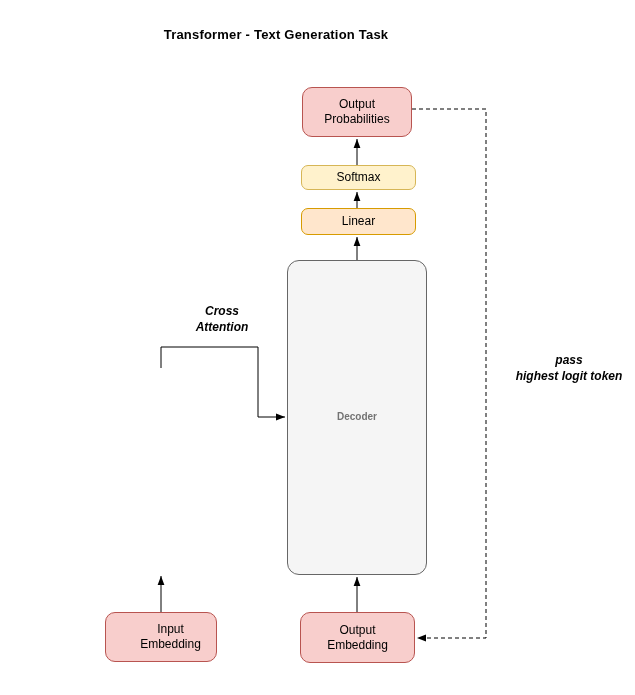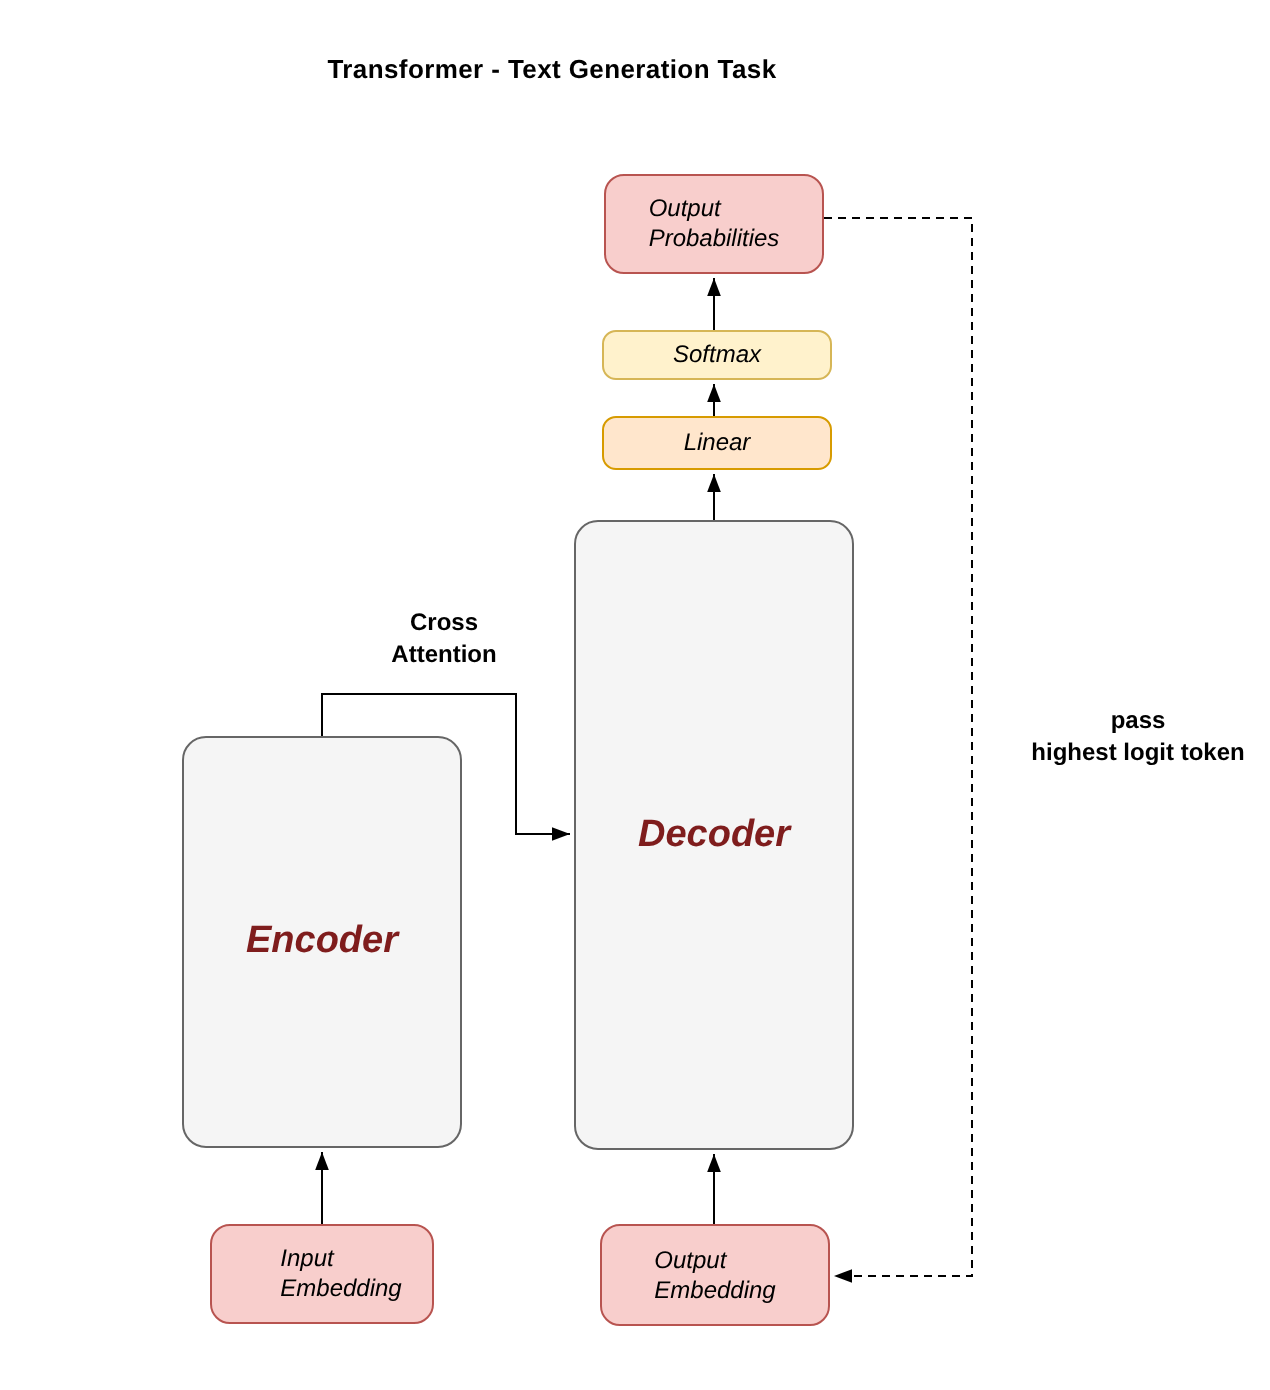--- a/index.html
+++ b/index.html
@@ -20,41 +20,41 @@
     color: #000000;
     letter-spacing: 0.2px;
   }
   .edges { position: absolute; left: 0; top: 0; }
   .node {
     position: absolute;
     box-sizing: border-box;
     display: flex;
     align-items: center;
     justify-content: center;
-    text-align: left;
+    text-align: center;
     font-size: 12px;
     color: #000000;
     white-space: pre-line;
     line-height: 1.25;
-    font-style: italic;
   }
   .pink   { background: #f8cecc; border: 1px solid #b85450; border-radius: 10px; }
   .yellow { background: #fff2cc; border: 1px solid #d6b656; border-radius: 7px; }
   .orange { background: #ffe6cc; border: 1px solid #d79b00; border-radius: 7px; }
   .gray   { background: #f5f5f5; border: 1px solid #666666; border-radius: 12px; }
-  .big-label { font-size: 19px; font-weight: bold; color: #7f1d1d; }
+  .big-label { font-size: 10px; font-weight: bold; color: #737373; }
 
   .edge-label {
     position: absolute;
     text-align: center;
     font-size: 12px;
     font-weight: bold;
     color: #000000;
     white-space: pre-line;
     line-height: 1.3;
+    font-style: italic;
   }
 
   
   #n-output-probabilities { left: 302px; top: 87px;  width: 110px; height: 50px; }
   #n-softmax              { left: 301px; top: 165px; width: 115px; height: 25px; }
   #n-linear               { left: 301px; top: 208px; width: 115px; height: 27px; }
   #n-decoder              { left: 287px; top: 260px; width: 140px; height: 315px; }
   #n-encoder              { left: 91px;  top: 368px; width: 140px; height: 206px; }
   #n-input-embedding      { left: 105px; top: 612px; width: 112px; height: 50px; padding-left: 19px; }
   #n-output-embedding     { left: 300px; top: 612px; width: 115px; height: 51px; }
@@ -94,23 +94,20 @@
   </div>
 
   <div class="node yellow" id="n-softmax">
     <span>Softmax</span>
   </div>
 
   <div class="node gray" id="n-decoder">
     <span class="big-label">Decoder</span>
   </div>
 
-  <div class="node gray" id="n-encoder">
-    <span class="big-label">Encoder</span>
-  </div>
 
   <div class="node pink" id="n-input-embedding">
     <span>Input
 Embedding</span>
   </div>
 
   <div class="node pink" id="n-output-embedding">
     <span>Output
 Embedding</span>
   </div>

